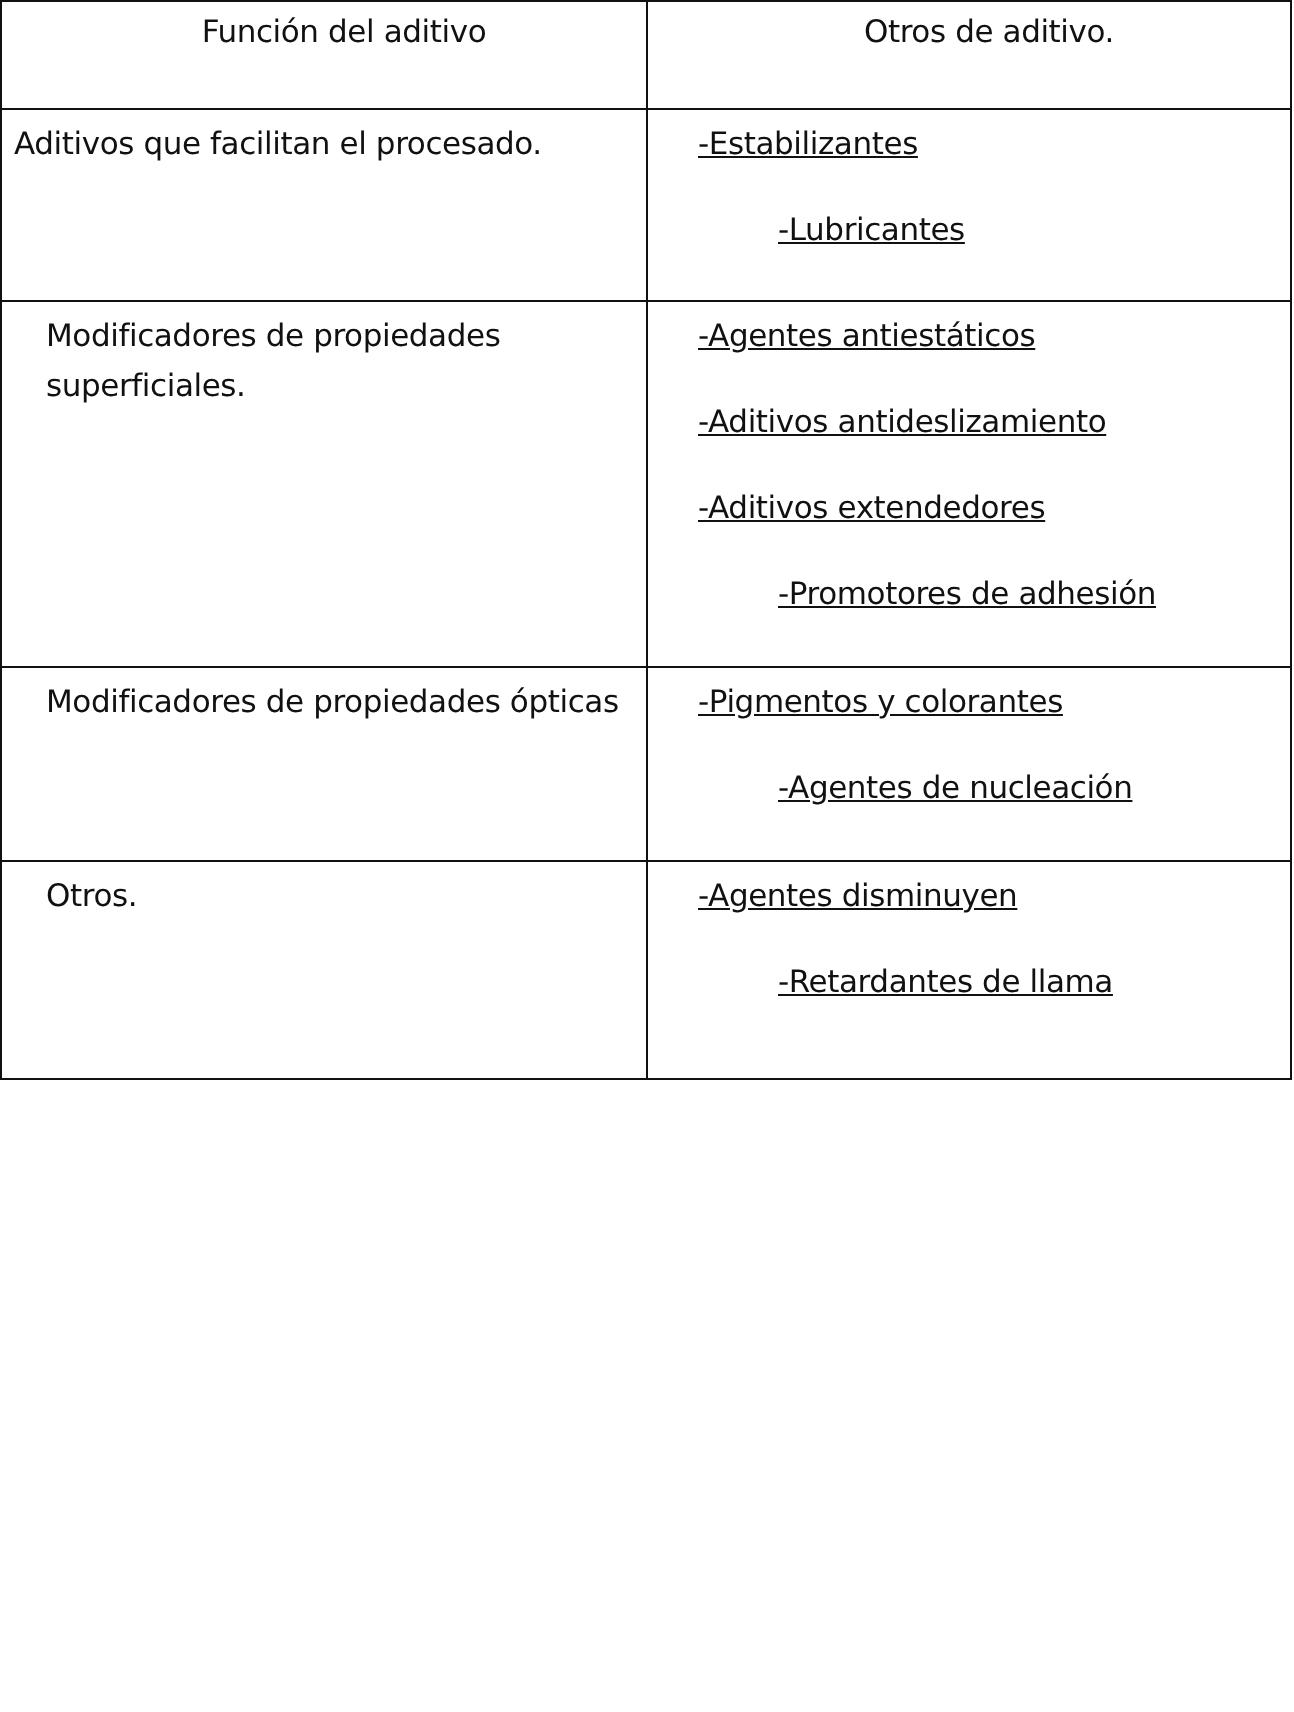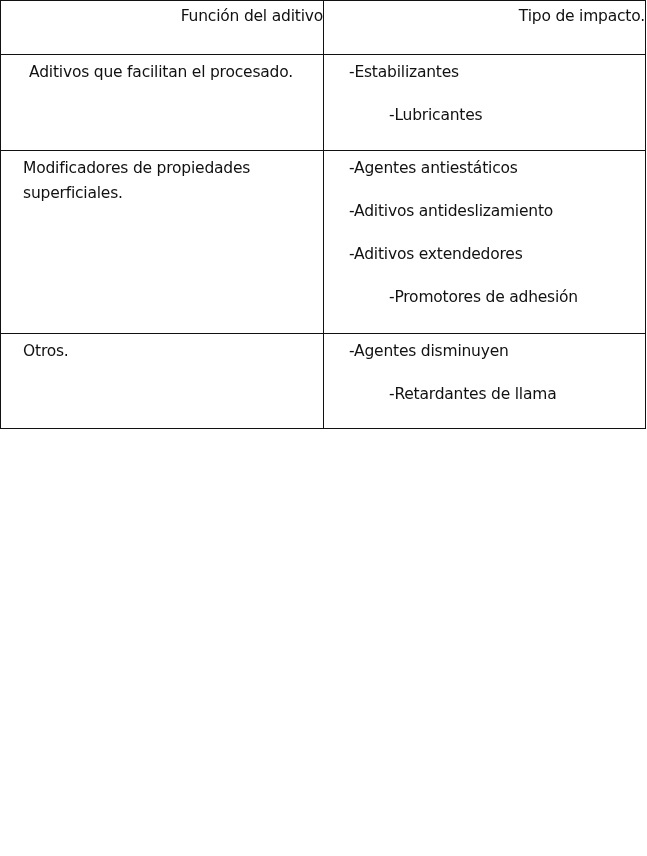--- a/index.html
+++ b/index.html
@@ -28,76 +28,84 @@
     vertical-align: top;
     padding: 0;
     font-weight: normal;
     font-size: 15.5px;
     letter-spacing: -0.2px;
   }
   .tbl .c1 { width: 323px; }
   .tbl .c2 { width: 322px; }
   .head th {
     height: 54px;
-    text-align: right;
+    text-align: center;
     padding-top: 6px;
     box-sizing: border-box;
   }
   .head th.h1 { padding-left: 20px; }
   .head th.h2 { padding-left: 20px; }
   .fn {
     padding-left: 22px !important;
     padding-top: 5px !important;
     line-height: 25px;
     padding-right: 8px !important;
   }
-  .fn.first { padding-left: 6px !important; text-align: center; }
+  .fn.first { padding-left: 6px !important; }
   .types {
     padding-left: 25px !important;
     padding-top: 5px !important;
+    text-decoration: underline;
   }
   .types .item {
     line-height: 25px;
     margin-bottom: 18px;
     white-space: nowrap;
   }
   .types .item:last-child { margin-bottom: 0; margin-left: 40px; }
 </style>
 </head>
 <body>
 
 <table class="tbl">
   <colgroup>
     <col class="c1">
     <col class="c2">
   </colgroup>
   <thead>
     <tr class="head">
       <th class="h1">Función del aditivo</th>
-      <th class="h2">Tipo de impacto.</th>
+      <th class="h2">Otros de aditivo.</th>
     </tr>
   </thead>
   <tbody id="tbody">
       <tr style="height: 96px;">
         <td class="fn first">Aditivos que facilitan el procesado.</td>
         <td class="types">
           <div class="item">-Estabilizantes</div>
           <div class="item">-Lubricantes</div>
         </td>
       </tr>
       <tr style="height: 183px; border-radius: 25px;">
         <td class="fn">Modificadores de propiedades superficiales.</td>
         <td class="types">
           <div class="item">-Agentes antiestáticos</div>
           <div class="item">-Aditivos antideslizamiento</div>
           <div class="item">-Aditivos extendedores</div>
           <div class="item">-Promotores de adhesión</div>
         </td>
       </tr>
-      <tr style="height: 95px;">
+      <tr style="height: 97px;">
+        <td class="fn">Modificadores de propiedades ópticas</td>
+        <td class="types">
+          <div class="item">-Pigmentos y colorantes</div>
+          <div class="item">-Agentes de nucleación</div>
+        </td>
+      </tr>
+      <tr style="height: 109px;">
         <td class="fn">Otros.</td>
         <td class="types">
           <div class="item">-Agentes disminuyen</div>
           <div class="item">-Retardantes de llama</div>
         </td>
       </tr>
     </tbody>
 </table>
 
 </body></html>

